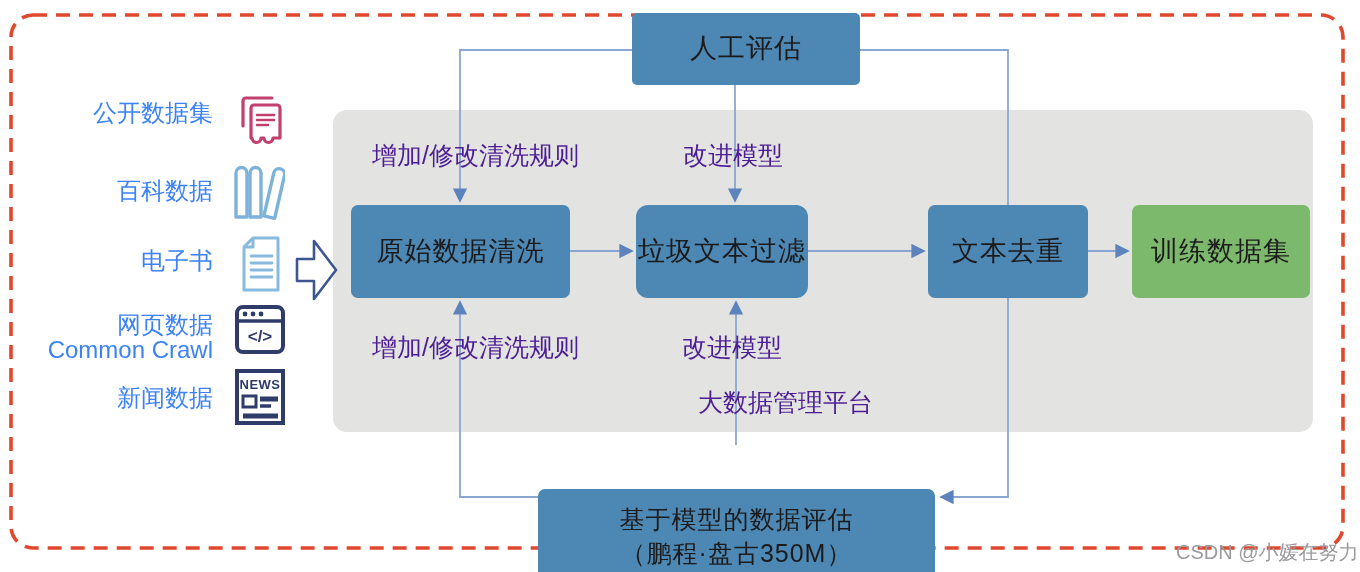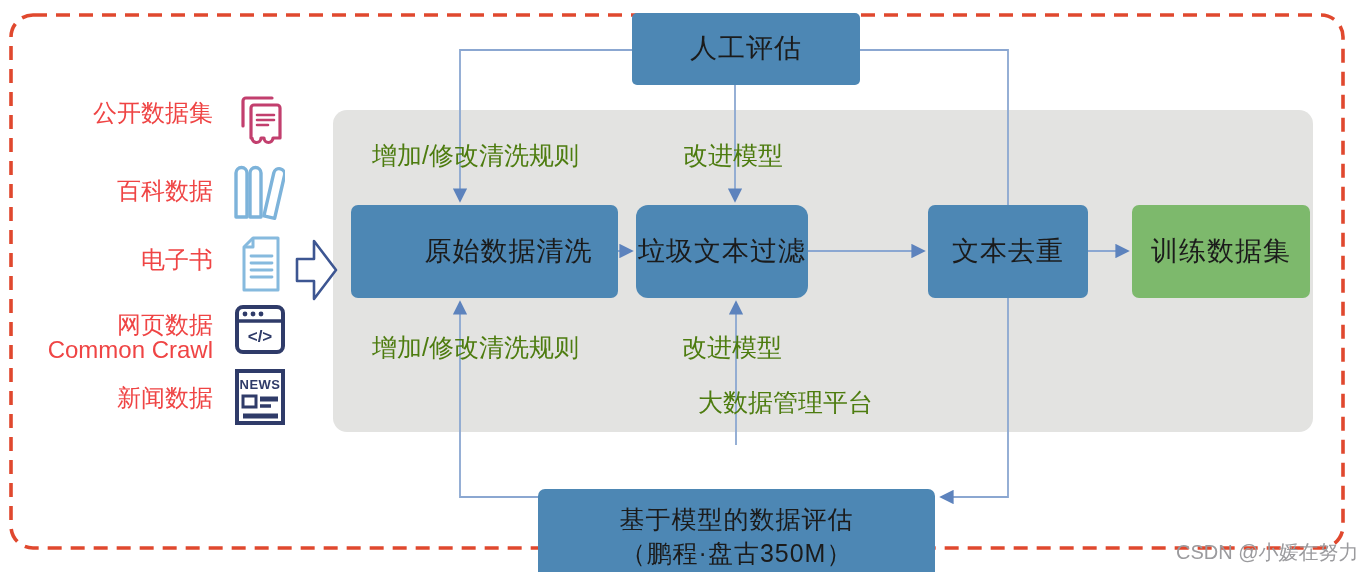--- a/index.html
+++ b/index.html
@@ -7,22 +7,22 @@
        font-family:"Liberation Sans","DejaVu Sans",sans-serif;color:#1b1b1b;}
   .abs{position:absolute;}
   #panel{left:333px;top:110px;width:980px;height:322px;background:#e3e3e1;border-radius:14px;z-index:0;}
   #diagram-svg{left:0;top:0;width:1360px;height:572px;z-index:1;}
   .box{display:flex;align-items:center;justify-content:center;text-align:center;
        background:#4d87b4;color:#1b1b1b;z-index:2;border-radius:7px;
        font-size:27px;letter-spacing:1px;line-height:1.25;}
   .box.green{background:#7db96c;}
   .box.topbox{border-radius:5px;}
   .box.bottombox{flex-direction:column;font-size:25px;line-height:1.35;margin-top:44px;}
-  .flowlabel{z-index:3;font-size:25px;color:#4d7c0f;white-space:nowrap;}
-  .srclabel{z-index:2;font-size:24px;color:#ef4444;text-align:right;white-space:nowrap;line-height:1.05;}
+  .flowlabel{z-index:3;font-size:25px;color:#4c1d95;white-space:nowrap;}
+  .srclabel{z-index:2;font-size:24px;color:#3b82f6;text-align:right;white-space:nowrap;line-height:1.05;}
   .icon{z-index:2;}
   #watermark{z-index:4;font-size:20px;color:#9b9b9e;white-space:nowrap;}
 </style>
 </head>
 <body>
 
 <div id="panel" class="abs"></div>
 
 <svg id="diagram-svg" class="abs" viewBox="0 0 1360 572" xmlns="http://www.w3.org/2000/svg">
   <defs>
@@ -44,21 +44,21 @@
     <path d="M538 497 H460 V302" marker-end="url(#ah)"></path>
   </g>
 
   <polygon points="297,259 314,259 314,241 336,270 314,299 314,281 297,281" fill="#ffffff" stroke="#3d5692" stroke-width="2.6" stroke-linejoin="round"></polygon>
 </svg>
 
 <div class="abs box topbox" style="left:632px;top:13px;width:228px;height:72px;">
   <span>人工评估</span>
 </div>
 
-<div class="abs box" style="left:351px;top:205px;width:219px;height:93px;padding-left:48px;">
+<div class="abs box" style="left:351px;top:205px;width:219px;height:93px;">
   <span>原始数据清洗</span>
 </div>
 <div class="abs box" style="left:636px;top:205px;width:172px;height:93px;border-radius:12px;">
   <span>垃圾文本过滤</span>
 </div>
 <div class="abs box" style="left:928px;top:205px;width:160px;height:93px;">
   <span>文本去重</span>
 </div>
 <div class="abs box green" style="left:1132px;top:205px;width:178px;height:93px;text-align:center;">
   <span>训练数据集</span>
@@ -70,21 +70,21 @@
 </div>
 
 <div class="abs flowlabel" style="left:372px;top:139px;">增加/修改清洗规则</div>
 <div class="abs flowlabel" style="left:683px;top:139px;">改进模型</div>
 <div class="abs flowlabel" style="left:372px;top:331px;">增加/修改清洗规则</div>
 <div class="abs flowlabel" style="left:682px;top:331px;">改进模型</div>
 <div class="abs flowlabel" style="left:698px;top:386px;">大数据管理平台</div>
 
 <div class="abs srclabel" style="right:1147px;top:100px;">公开数据集</div>
 <div class="abs srclabel" style="right:1147px;top:178px;margin-left:18px;">百科数据</div>
-<div class="abs srclabel" style="right:1147px;top:248px;font-family:Liberation Serif, serif;">电子书</div>
+<div class="abs srclabel" style="right:1147px;top:248px;">电子书</div>
 <div class="abs srclabel" style="right:1147px;top:312px;">
   <div>网页数据</div>
   <div>Common Crawl</div>
 </div>
 <div class="abs srclabel" style="right:1147px;top:385px;">新闻数据</div>
 
 <svg class="abs icon" style="left:232px;top:90px;" width="54" height="56" viewBox="0 0 54 56">
   <path d="M11 36 V11 a3 3 0 0 1 3-3 H40" fill="none" stroke="#c23f6e" stroke-width="3.2" stroke-linecap="round"></path>
   <path d="M19 18 a3 3 0 0 1 3-3 h23 a3 3 0 0 1 3 3 v30 h-7 a4.5 4.5 0 0 1 -9 0 h-3 a4.5 4.5 0 0 1 -9 0 h-1 z" fill="#ffffff" stroke="#c23f6e" stroke-width="3.2" stroke-linejoin="round"></path>
   <path d="M25 25 H42 M25 30 H42 M25 35 H36" stroke="#c23f6e" stroke-width="2.6" stroke-linecap="round"></path>

